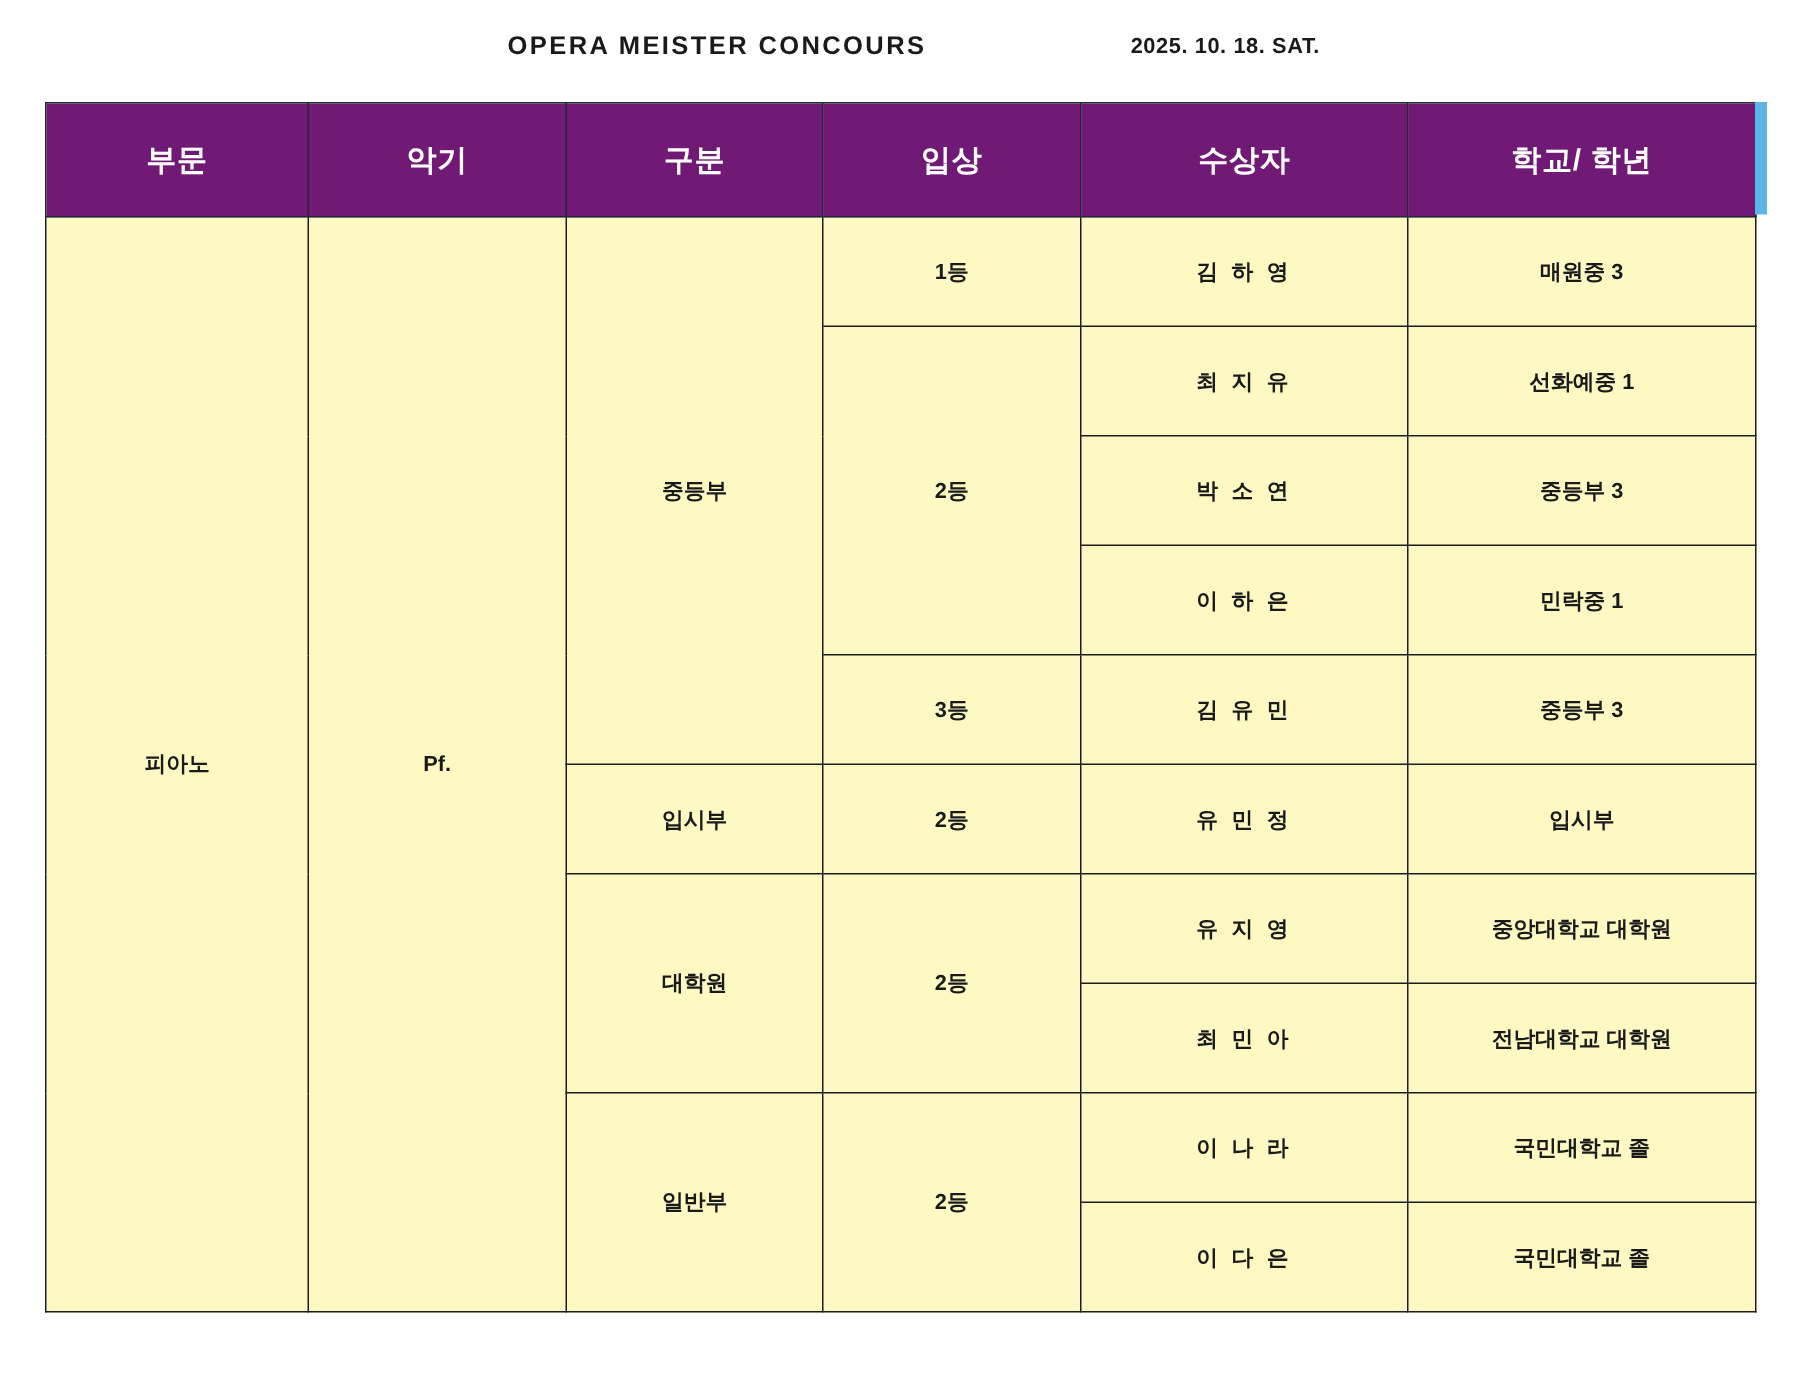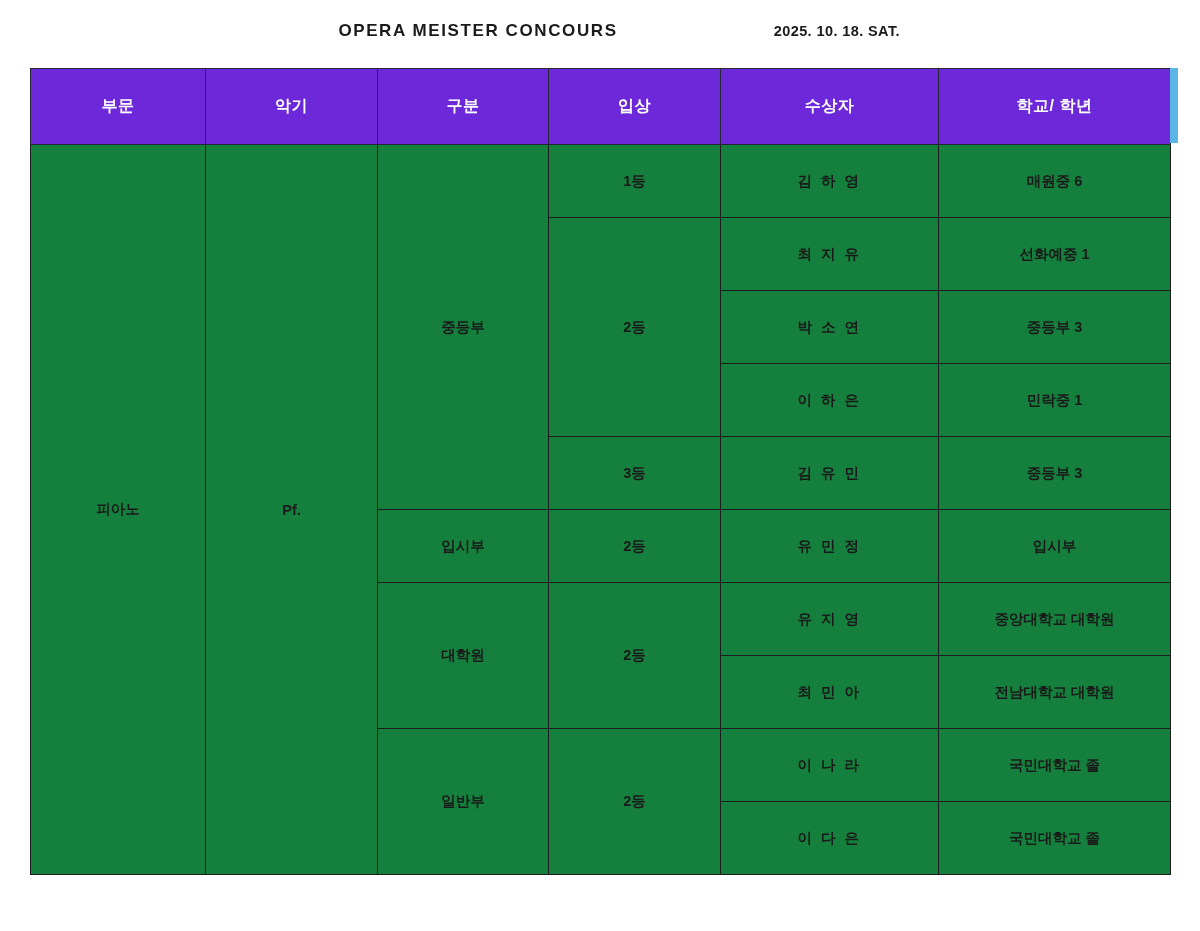--- a/index.html
+++ b/index.html
@@ -30,21 +30,21 @@
     right: 0;
     top: 21px;
     text-align: center;
     font-size: 17px;
     font-weight: 700;
     letter-spacing: 1.6px;
     color: #1a1a1a;
   }
   .doc-date {
     position: absolute;
-    right: 56px;
+    right: 76px;
     top: 23px;
     font-size: 14.5px;
     font-weight: 700;
     letter-spacing: 0.4px;
     color: #1a1a1a;
   }
   .table-wrap {
     position: absolute;
     left: 30px;
     top: 68px;
@@ -67,30 +67,30 @@
   table.results td {
     border: 1px solid #1c1c1c;
     text-align: center;
     vertical-align: middle;
     font-size: 14.5px;
     font-weight: 700;
     color: #1a1a1a;
     padding: 0 4px;
   }
   table.results thead th {
-    background: #6d28d9;
+    background: #701a75;
     color: #ffffff;
     height: 75px;
-    font-size: 16px;
+    font-size: 20px;
     letter-spacing: 0.5px;
     border-color: #222733;
   }
   table.results tbody td {
     height: 72px;
-    background: #15803d;
+    background: #fef9c3;
   }
   .col-a { width: 175px; }
   .col-b { width: 172px; }
   .col-c { width: 171px; }
   .col-d { width: 172px; }
   .col-e { width: 218px; }
   .col-f { width: 232px; }
   td.name {
     letter-spacing: 2.5px;
   }
@@ -132,21 +132,21 @@
         </tr>
       </thead>
       <tbody>
 
         <tr>
           <td class="section" rowspan="10">피아노</td>
           <td class="inst" rowspan="10">Pf.</td>
           <td rowspan="5">중등부</td>
           <td rowspan="1">1등</td>
           <td class="name">김 하 영</td>
-          <td>매원중 6</td>
+          <td>매원중 3</td>
         </tr>
 
         <tr>
           <td rowspan="3">2등</td>
           <td class="name">최 지 유</td>
           <td>선화예중 1</td>
         </tr>
         <tr>
           <td class="name">박 소 연</td>
           <td>중등부 3</td>

